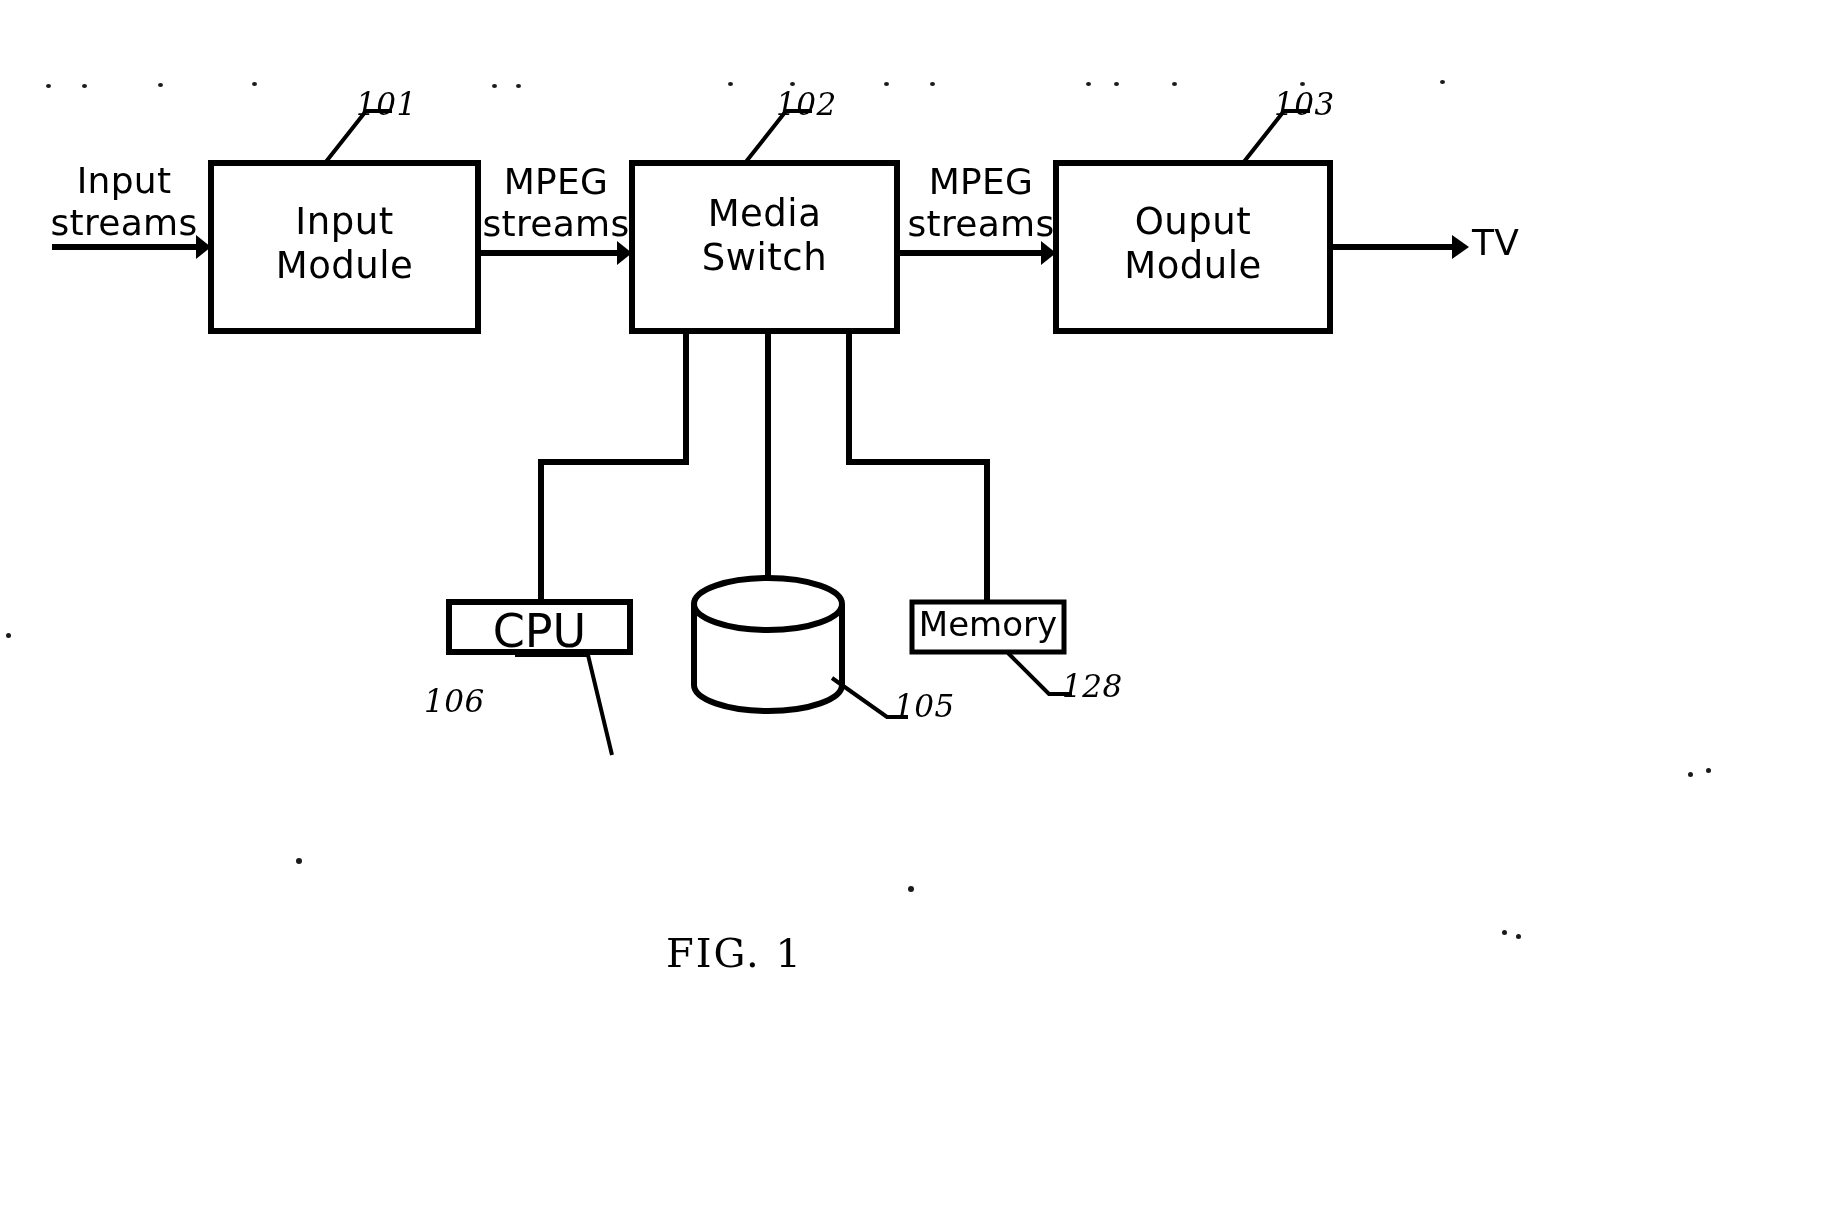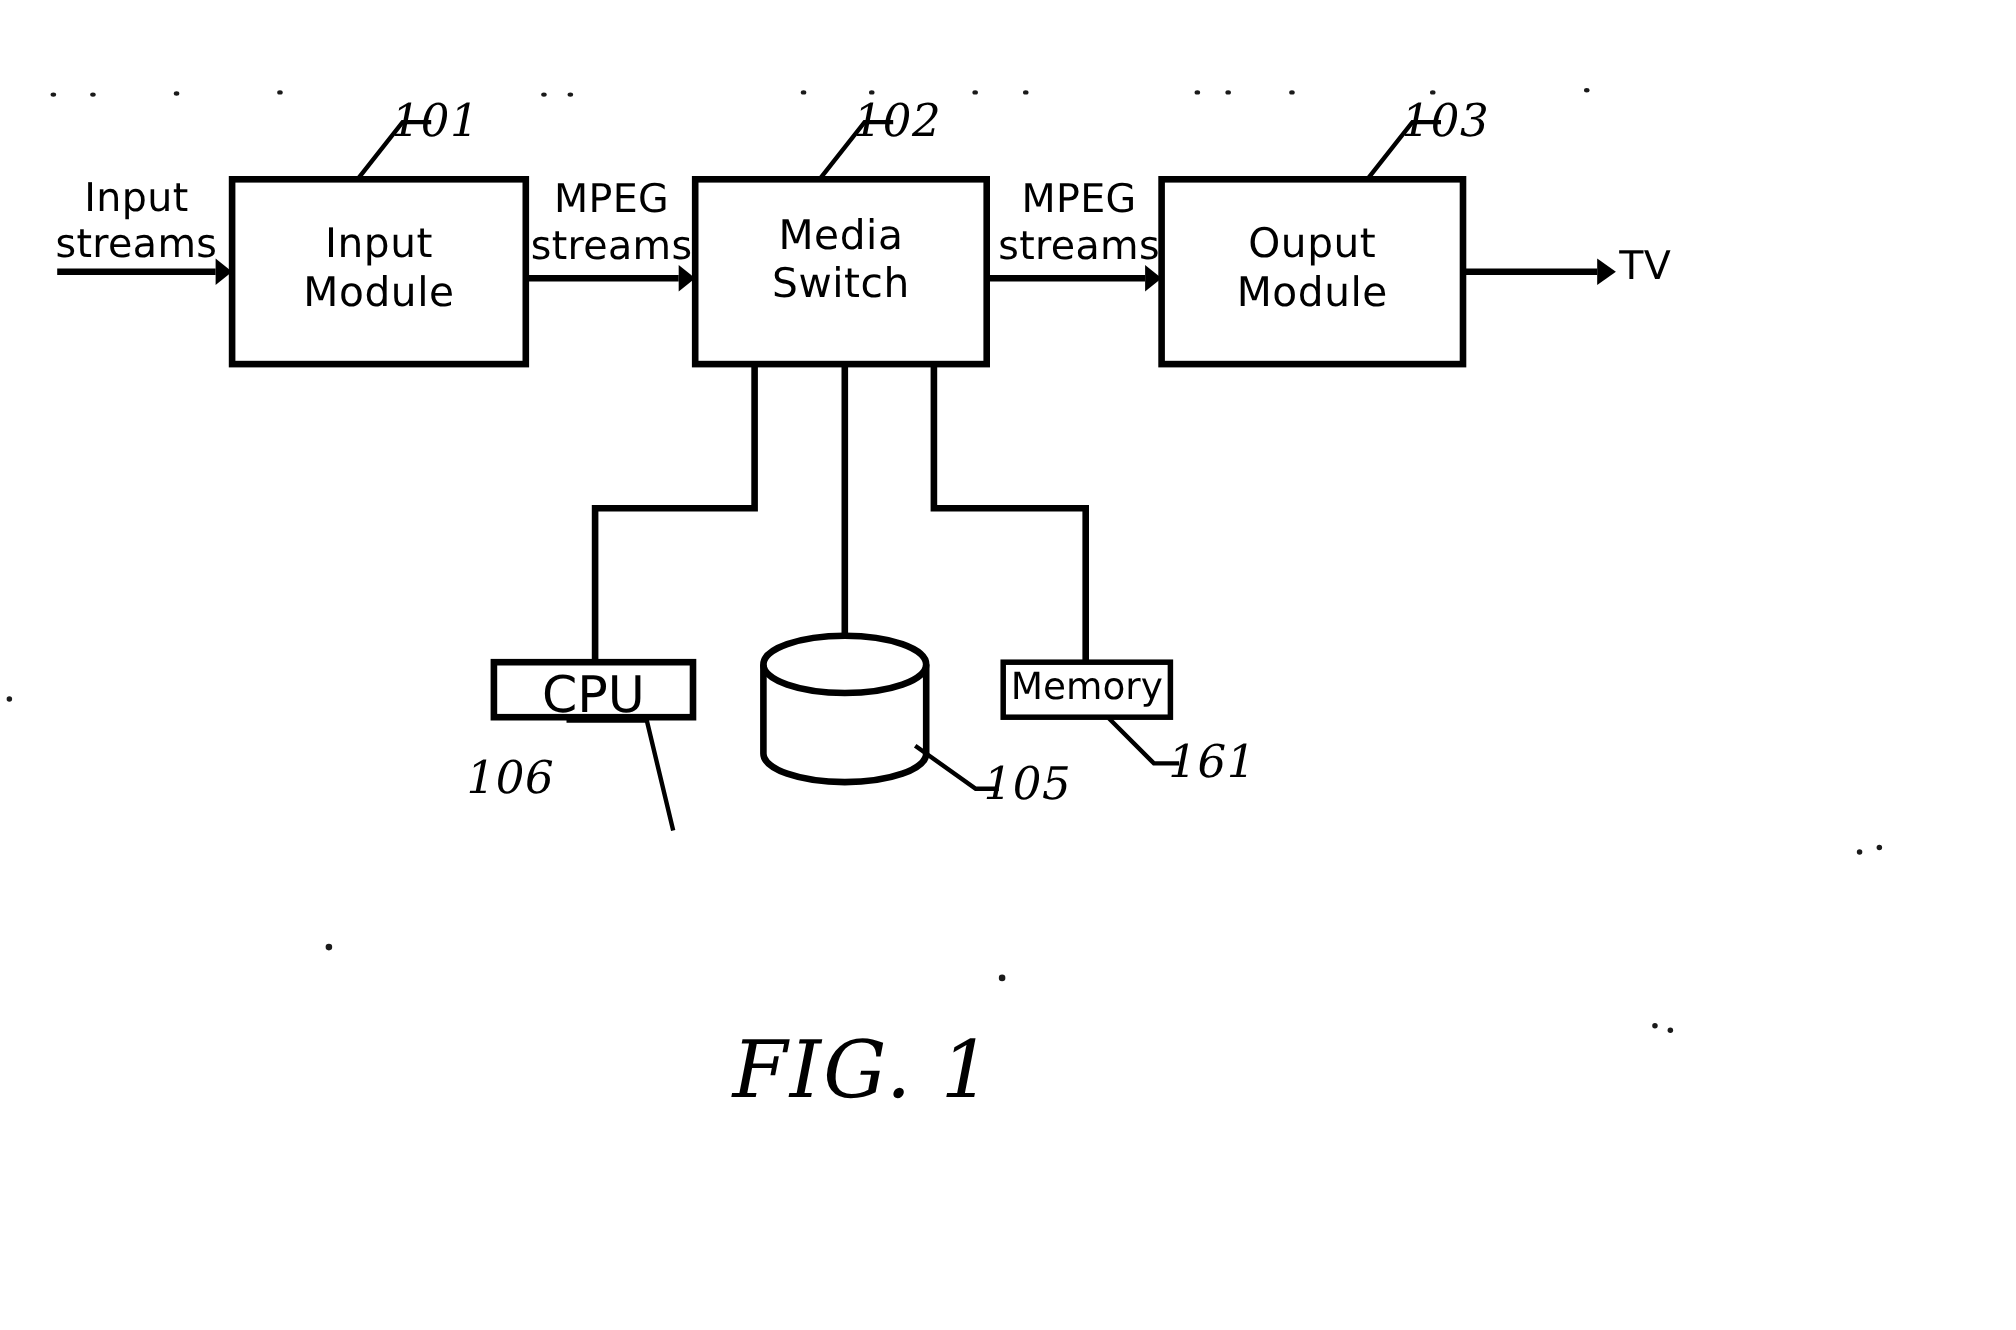--- a/index.html
+++ b/index.html
@@ -50,29 +50,28 @@
     font-family: "DejaVu Sans", sans-serif;
     font-size: 46px;
     line-height: 1.2;
     color: #000000;
     white-space: pre-line;
   }
   .ref-num {
     position: absolute;
     font-family: "DejaVu Serif", serif;
     font-style: italic;
-    font-size: 41px;
+    font-size: 31px;
     color: #000000;
     letter-spacing: 0.5px;
   }
   .fig-caption {
     position: absolute;
     font-family: "DejaVu Serif", serif;
-    font-style: italic;
-    font-size: 72px;
+    font-size: 40px;
     letter-spacing: 2px;
     color: #000000;
   }
   .speck {
     position: absolute;
     background: #1a1a1a;
     border-radius: 50%;
   }
 </style>
 </head>
@@ -167,21 +166,21 @@
   <div class="ref-num" style="left:356px; top:86px;">101</div>
 
   <div class="ref-num" style="left:776px; top:86px;">102</div>
 
   <div class="ref-num" style="left:1274px; top:86px;">103</div>
 
   <div class="ref-num" style="left:424px; top:683px;">106</div>
 
   <div class="ref-num" style="left:894px; top:688px;">105</div>
 
-  <div class="ref-num" style="left:1062px; top:668px;">161</div>
+  <div class="ref-num" style="left:1062px; top:668px;">128</div>
 
   <div class="fig-caption" style="left:666px; top:930px;">FIG. 1</div>
 
   <div class="speck" style="left:46px;  top:84px;  width:5px; height:4px;"></div>
   <div class="speck" style="left:82px;  top:84px;  width:5px; height:4px;"></div>
   <div class="speck" style="left:158px; top:83px;  width:5px; height:4px;"></div>
   <div class="speck" style="left:252px; top:82px;  width:5px; height:4px;"></div>
   <div class="speck" style="left:492px; top:84px;  width:5px; height:4px;"></div>
   <div class="speck" style="left:516px; top:84px;  width:5px; height:4px;"></div>
   <div class="speck" style="left:728px; top:82px;  width:5px; height:4px;"></div>

